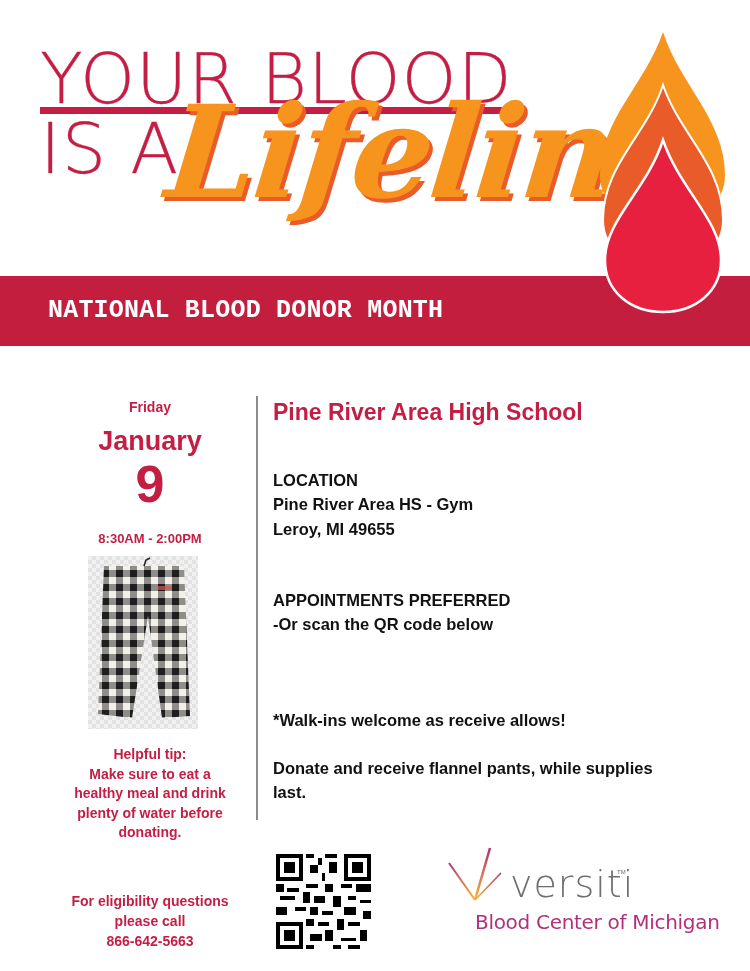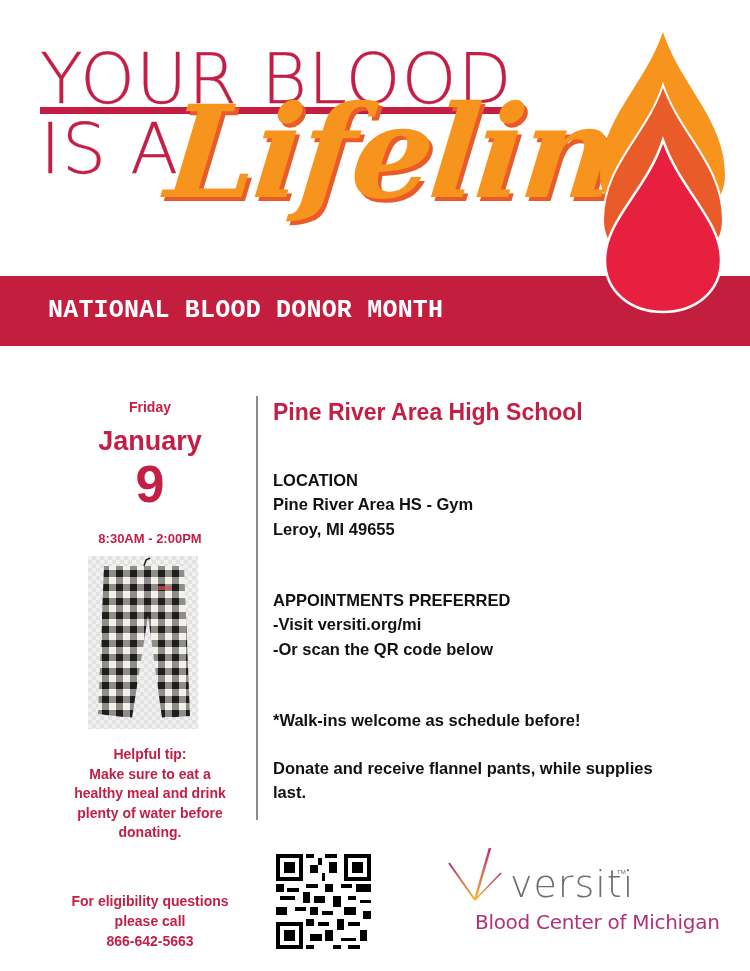--- a/index.html
+++ b/index.html
@@ -113,25 +113,24 @@
 </div>
 
 <div class="right-col" style="top:468px;">
   <div>LOCATION</div>
   <div>Pine River Area HS - Gym</div>
   <div>Leroy, MI 49655</div>
 </div>
 
 <div class="right-col" style="top:588px;">
   <div>APPOINTMENTS PREFERRED</div>
-  <div>-Visit versiti.org/mi</div>
   <div>-Or scan the QR code below</div>
 </div>
 
-<div class="right-col" style="top:708px;">*Walk-ins welcome as schedule before!</div>
+<div class="right-col" style="top:708px;">*Walk-ins welcome as receive allows!</div>
 
 <div class="right-col" style="top:756px;">
   <div>Donate and receive flannel pants, while supplies</div>
   <div>last.</div>
 </div>
 
 <svg class="qr" viewBox="0 0 25 25" shape-rendering="crispEdges">
   <rect width="25" height="25" fill="#fff"></rect>
   <g fill="#000">
     <rect x="0" y="0" width="7" height="7"></rect>

